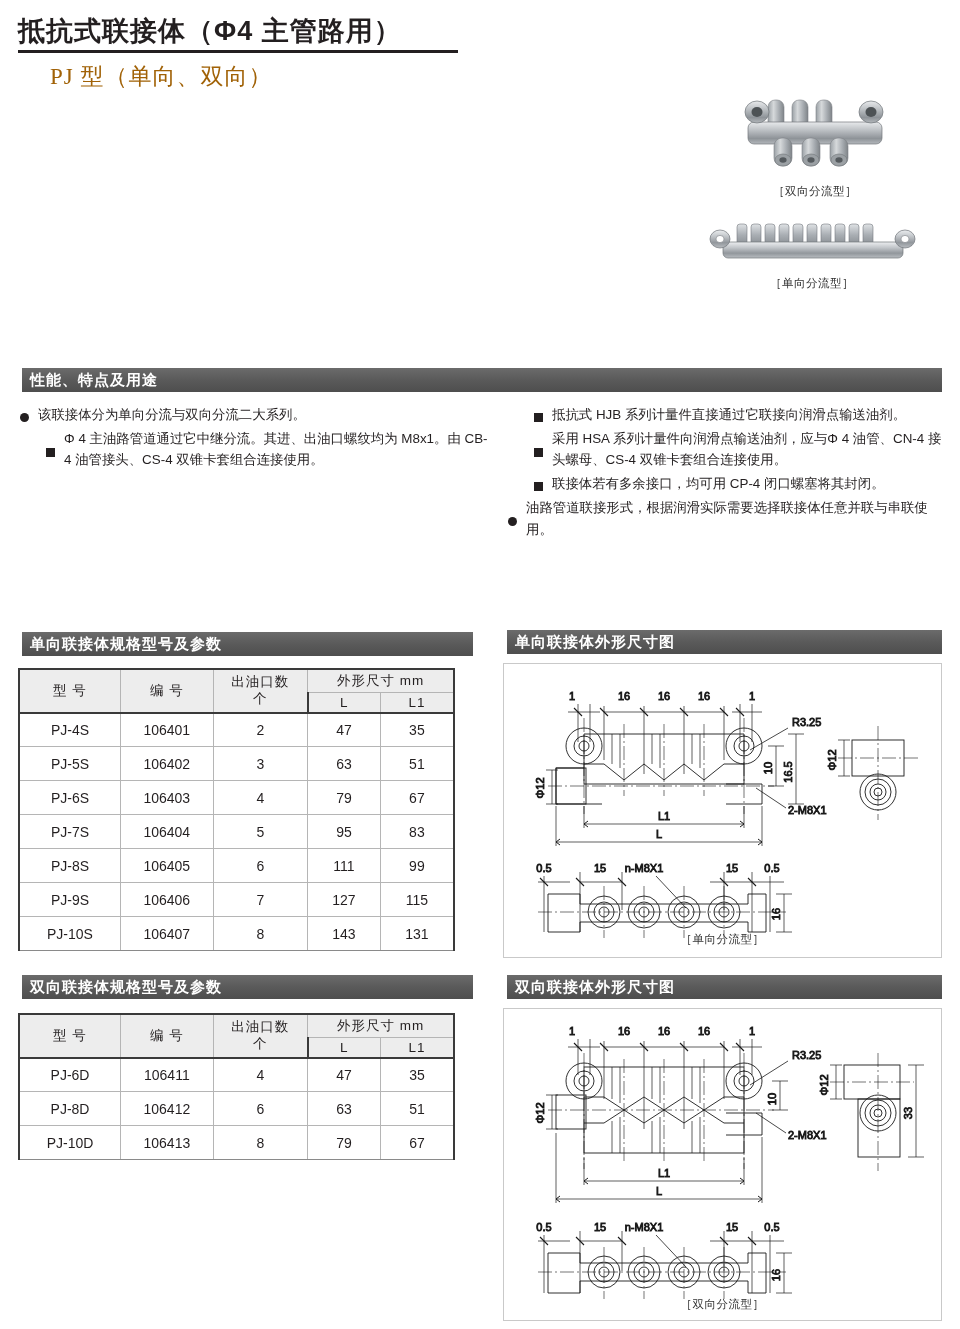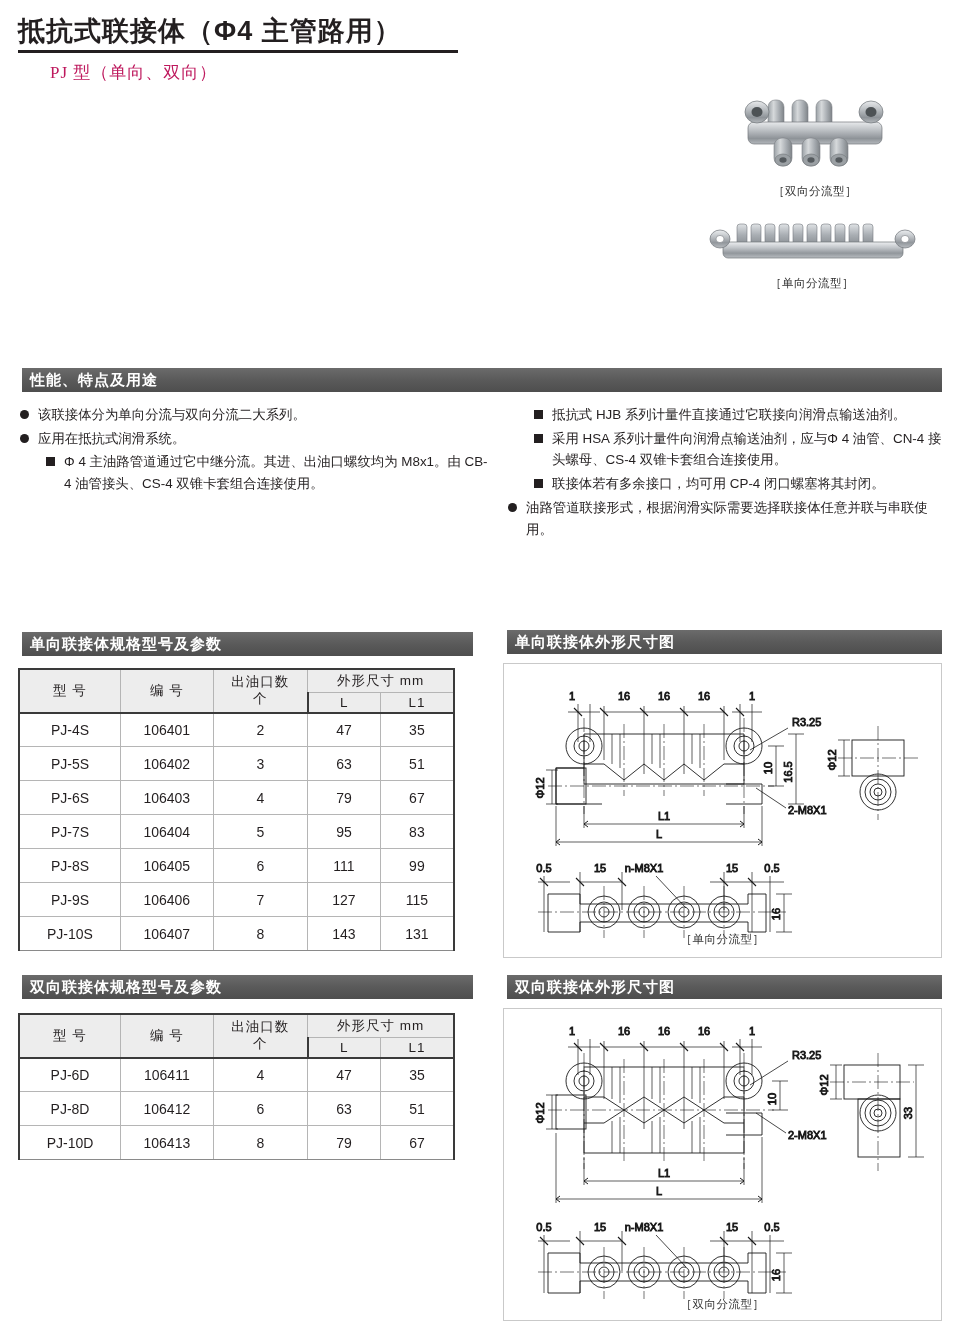--- a/index.html
+++ b/index.html
@@ -24,22 +24,22 @@
     line-height: 1.15;
   }
   .title-rule {
     width: 440px;
     height: 3px;
     background: #231f20;
     margin-top: 3px;
   }
   .sub-title {
     font-family: "Liberation Serif", "DejaVu Serif", serif;
-    font-size: 17px;
-    color: #be185d;
+    font-size: 23px;
+    color: #a16207;
     margin-top: 8px;
     margin-left: 32px;
     letter-spacing: 1px;
     white-space: nowrap;
   }
 
   
   .photo-block { position: absolute; text-align: center; }
   .photo-caption {
     font-size: 11.5px;
@@ -80,21 +80,21 @@
   #bar-table-s  { left: 18px; top: 632px; width: 455px; }
   #bar-table-d  { left: 18px; top: 975px; width: 455px; }
   #bar-draw-s   { left: 503px; top: 630px; width: 439px; }
   #bar-draw-d   { left: 503px; top: 975px; width: 439px; }
 
   
   .feat-col { position: absolute; font-size: 13.4px; line-height: 1.62; color: #231f20; }
   #feat-left  { left: 20px;  top: 404px; width: 470px; }
   #feat-right { left: 508px; top: 404px; width: 440px; }
 
-  .li { display: flex; align-items: flex-start; margin-bottom: 2px; }
+  .li { display: flex; align-items: center; margin-bottom: 2px; }
   .li .marker { flex: none; line-height: 1.62; }
   .li .txt { flex: 1; }
 
   .lvl1 { padding-left: 0; }
   .lvl1 > .marker {
     width: 9px; height: 9px; border-radius: 50%;
     background: #231f20; margin-top: 6px; margin-right: 9px;
   }
   .lvl2 { padding-left: 26px; }
   .lvl2 > .marker {
@@ -249,24 +249,20 @@
 </div>
 
 <div class="bar" id="bar-features">
   <span class="bar-label">性能、特点及用途</span>
 </div>
 
 <div class="feat-col" id="feat-left">
   <div class="li lvl1">
     <span class="marker"></span>
     <span class="txt">该联接体分为单向分流与双向分流二大系列。</span>
-  </div>
-  <div class="li lvl1">
-    <span class="marker"></span>
-    <span class="txt">应用在抵抗式润滑系统。</span>
   </div>
   <div class="li lvl2">
     <span class="marker"></span>
     <span class="txt">Φ 4 主油路管道通过它中继分流。其进、出油口螺纹均为 M8x1。由 CB-4 油管接头、CS-4 双锥卡套组合连接使用。</span>
   </div>
 </div>
 
 <div class="feat-col" id="feat-right">
   <div class="li lvl2">
     <span class="marker"></span>

